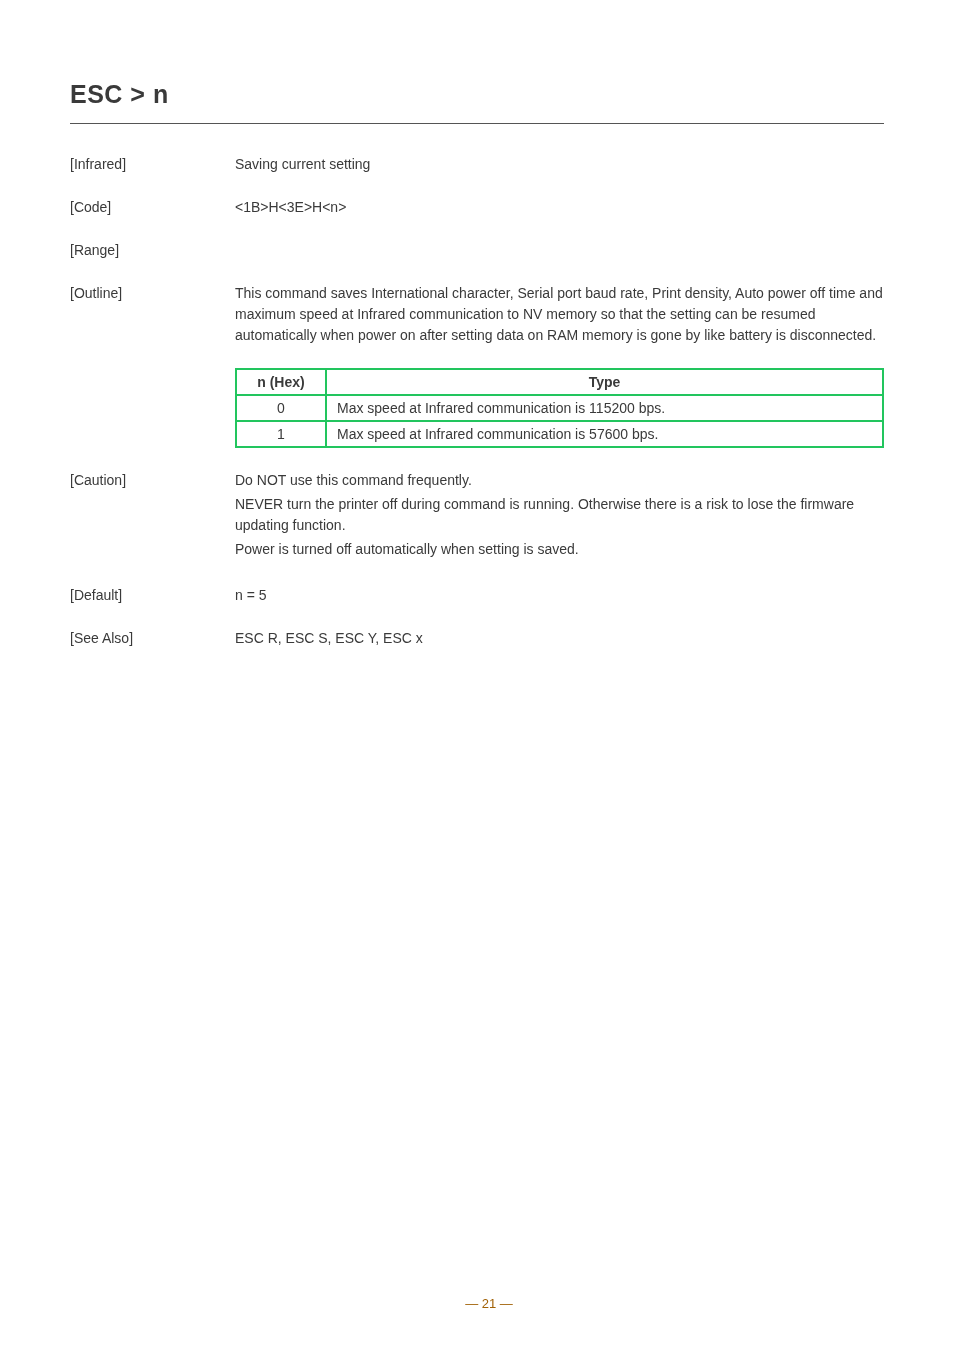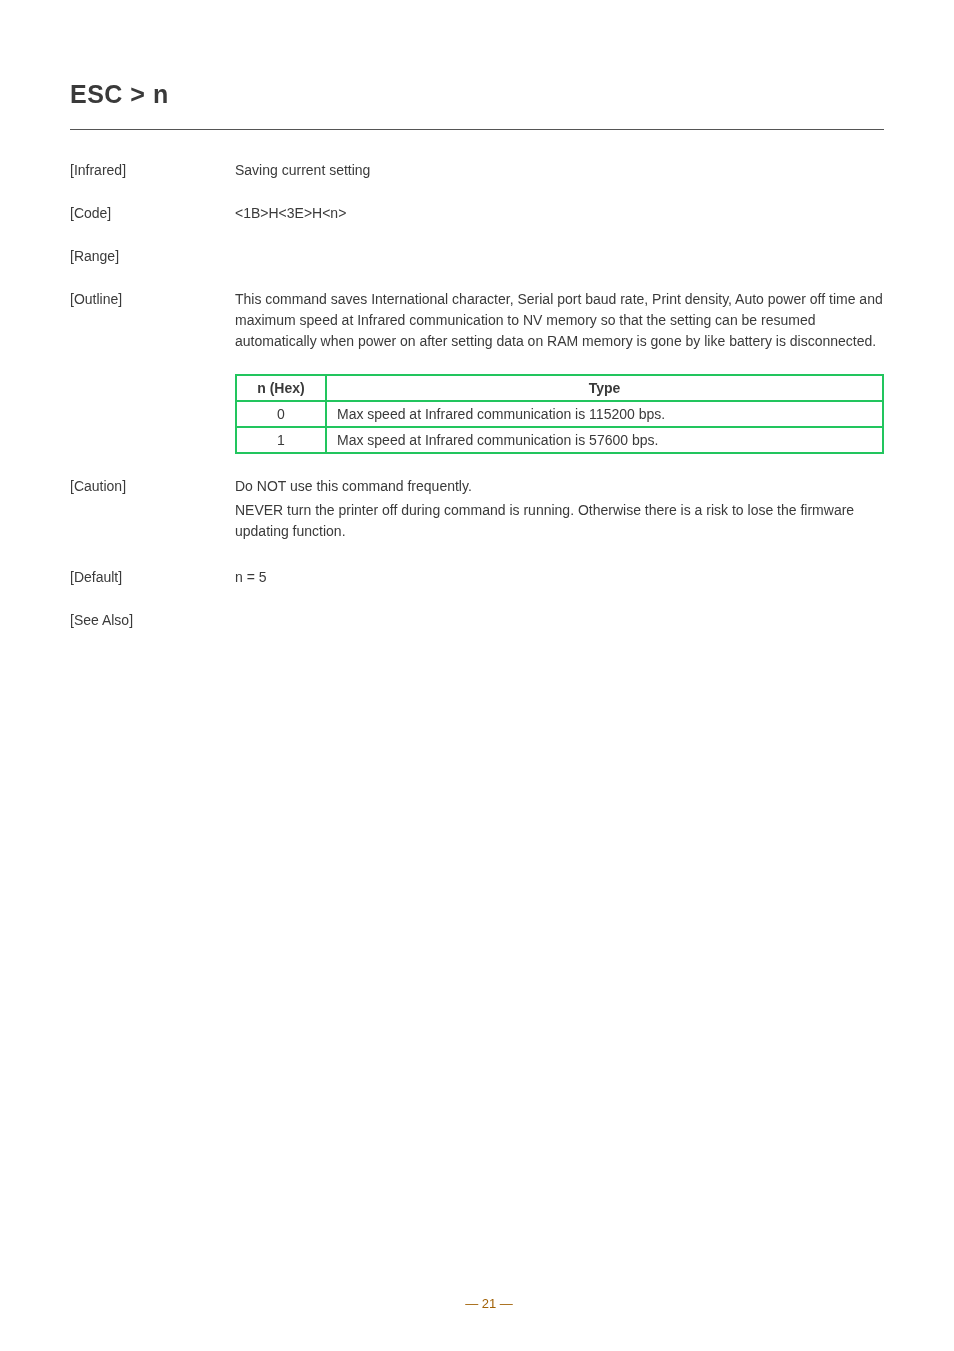--- a/index.html
+++ b/index.html
@@ -12,21 +12,21 @@
       background: #ffffff;
       width: 954px;
       height: 1351px;
       padding: 80px 70px 0 70px;
       color: #3a3a3a;
       position: relative;
     }
     .title {
       font-size: 25px;
       font-weight: bold;
-      margin-bottom: 20px;
+      margin-bottom: 14px;
       letter-spacing: 0.5px;
     }
     .divider {
       border: none;
       border-top: 1px solid #555;
       margin-bottom: 30px;
     }
     .row {
       display: flex;
       margin-bottom: 22px;
@@ -125,25 +125,27 @@
       </tr>
     </tbody>
   </table>
 </div>
 
 <div class="row">
   <div class="label">[Caution]</div>
   <div class="value">
     <p>Do NOT use this command frequently.</p>
     <p>NEVER turn the printer off during command is running. Otherwise there is a risk to lose the firmware updating function.</p>
+    <p>Power is turned off automatically when setting is saved.</p>
   </div>
 </div>
 
 <div class="row">
   <div class="label">[Default]</div>
   <div class="value">n = 5</div>
 </div>
 
 <div class="row">
   <div class="label">[See Also]</div>
+  <div class="value">ESC R, ESC S, ESC Y, ESC x</div>
 </div>
 
 <div class="page-number">— 21 —</div>
 
 </body></html>

